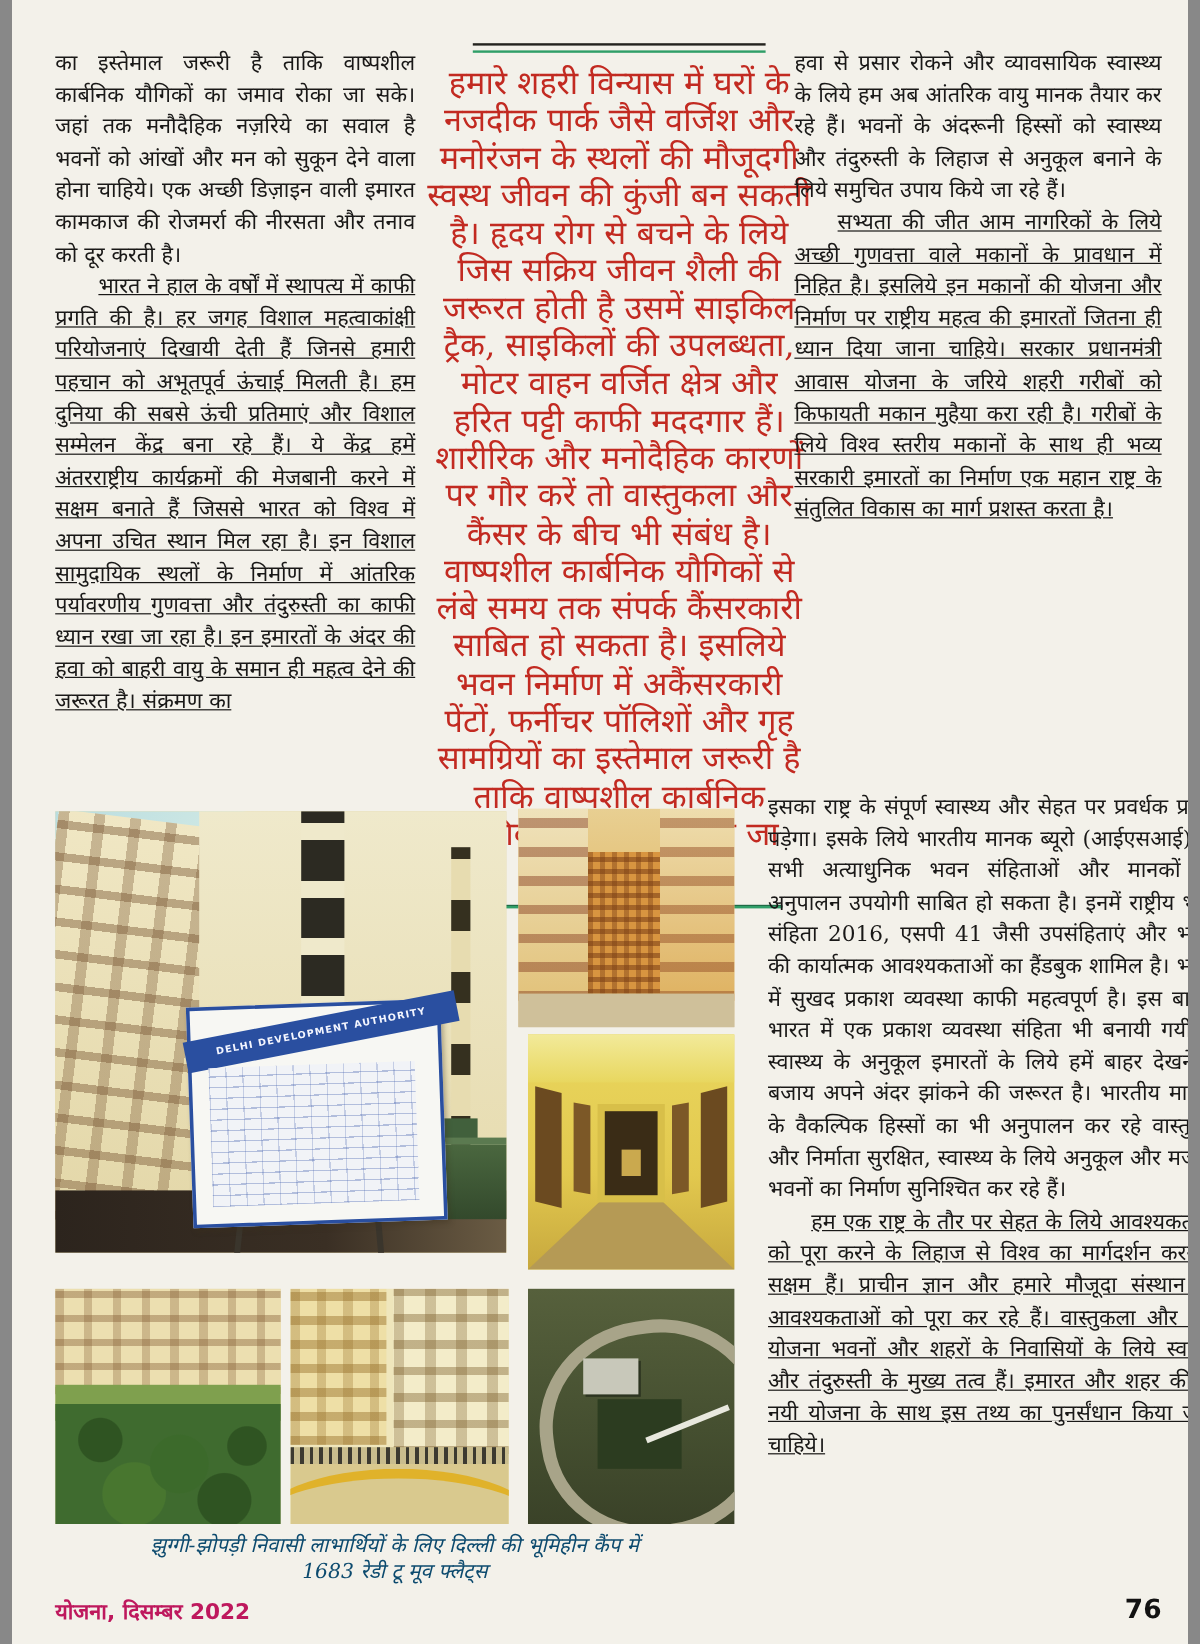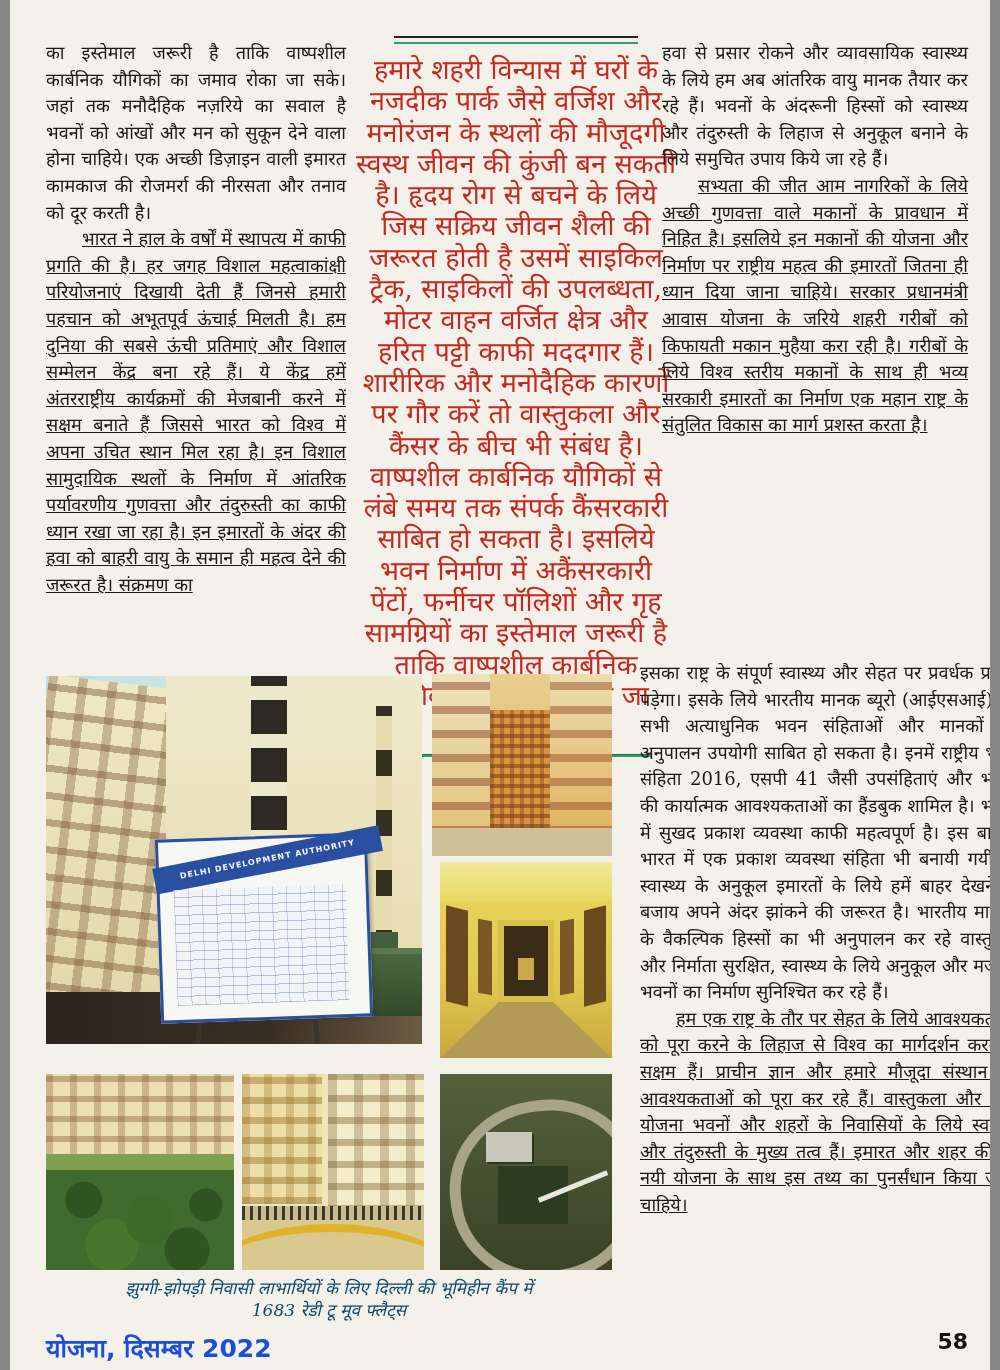--- a/index.html
+++ b/index.html
@@ -114,22 +114,22 @@
   .pa-road{left:10px;top:26px;width:170px;height:160px;border:11px solid #a8a489;border-radius:48%;transform:rotate(-8deg);}
   .pa-roof{left:46px;top:58px;width:46px;height:30px;background:#c8c8ba;box-shadow:2px 2px 0 #2c3420;}
   .pa-pole{left:96px;top:110px;width:74px;height:5px;background:#e8e8de;transform:rotate(-22deg);}
   .pa-green{left:58px;top:92px;width:70px;height:58px;background:#2c3c20;}
 
   .caption{position:absolute; left:36px; top:1277px; width:566px; text-align:center;
     font-style:italic; font-size:17px; line-height:22px; color:#0c4a6e;}
 
   .endsq{display:inline-block; width:13px; height:13px; background:#141414; float:right; margin-top:11px;}
 
-  .footer-journal{position:absolute; left:36px; top:1330px; font-size:25px; font-weight:bold;
-    font-family:"DejaVu Sans","Liberation Sans",sans-serif; color:#1d4ed8;}
+  .footer-journal{position:absolute; left:36px; top:1330px; font-size:18px; font-weight:bold;
+    font-family:"DejaVu Sans","Liberation Sans",sans-serif; color:#be185d;}
   .footer-page{position:absolute; right:22px; top:1329px; font-size:22px; font-weight:bold;
     font-family:"DejaVu Sans","Liberation Sans",sans-serif; color:#121212;}
 </style>
 </head>
 <body>
 
 <div class="page">
 
   <div class="col col-left">
     <p class="para">का इस्तेमाल जरूरी है ताकि वाष्पशील कार्बनिक यौगिकों का जमाव रोका जा सके। जहां तक मनौदैहिक नज़रिये का सवाल है भवनों को आंखों और मन को सुकून देने वाला होना चाहिये। एक अच्छी डिज़ाइन वाली इमारत कामकाज की रोजमर्रा की नीरसता और तनाव को दूर करती है।</p>
@@ -216,15 +216,15 @@
     <div class="ph pa-roof"></div>
     <div class="ph pa-pole"></div>
   </div>
 
   <div class="caption">
     <div>झुग्गी-झोपड़ी निवासी लाभार्थियों के लिए दिल्ली की भूमिहीन कैंप में</div>
     <div>1683 रेडी टू मूव फ्लैट्स</div>
   </div>
 
   <div class="footer-journal">योजना, दिसम्बर 2022</div>
-  <div class="footer-page">58</div>
+  <div class="footer-page">76</div>
 
 </div>
 
 </body></html>

